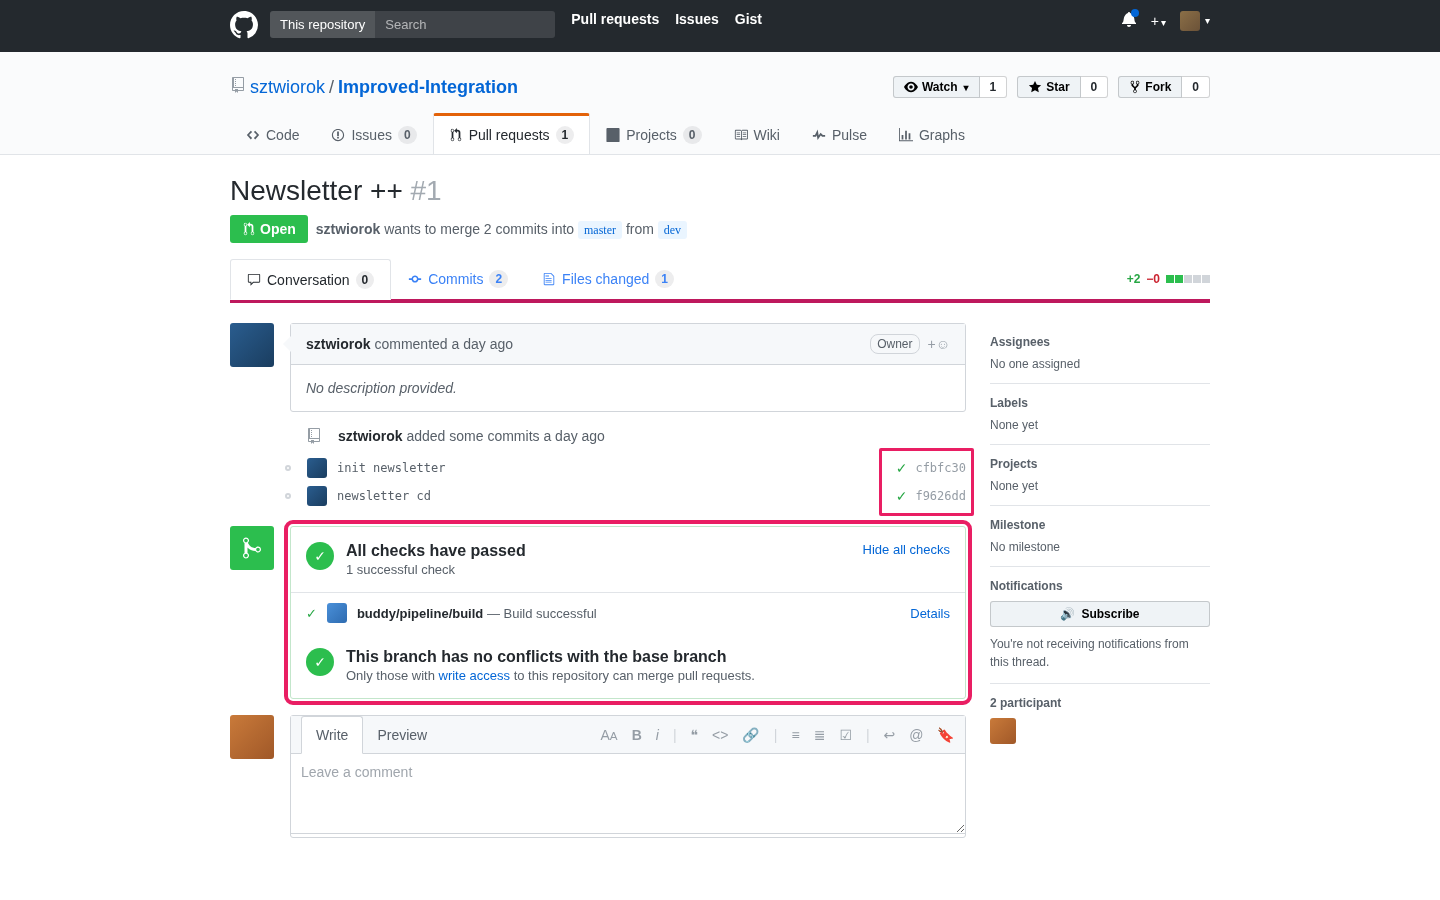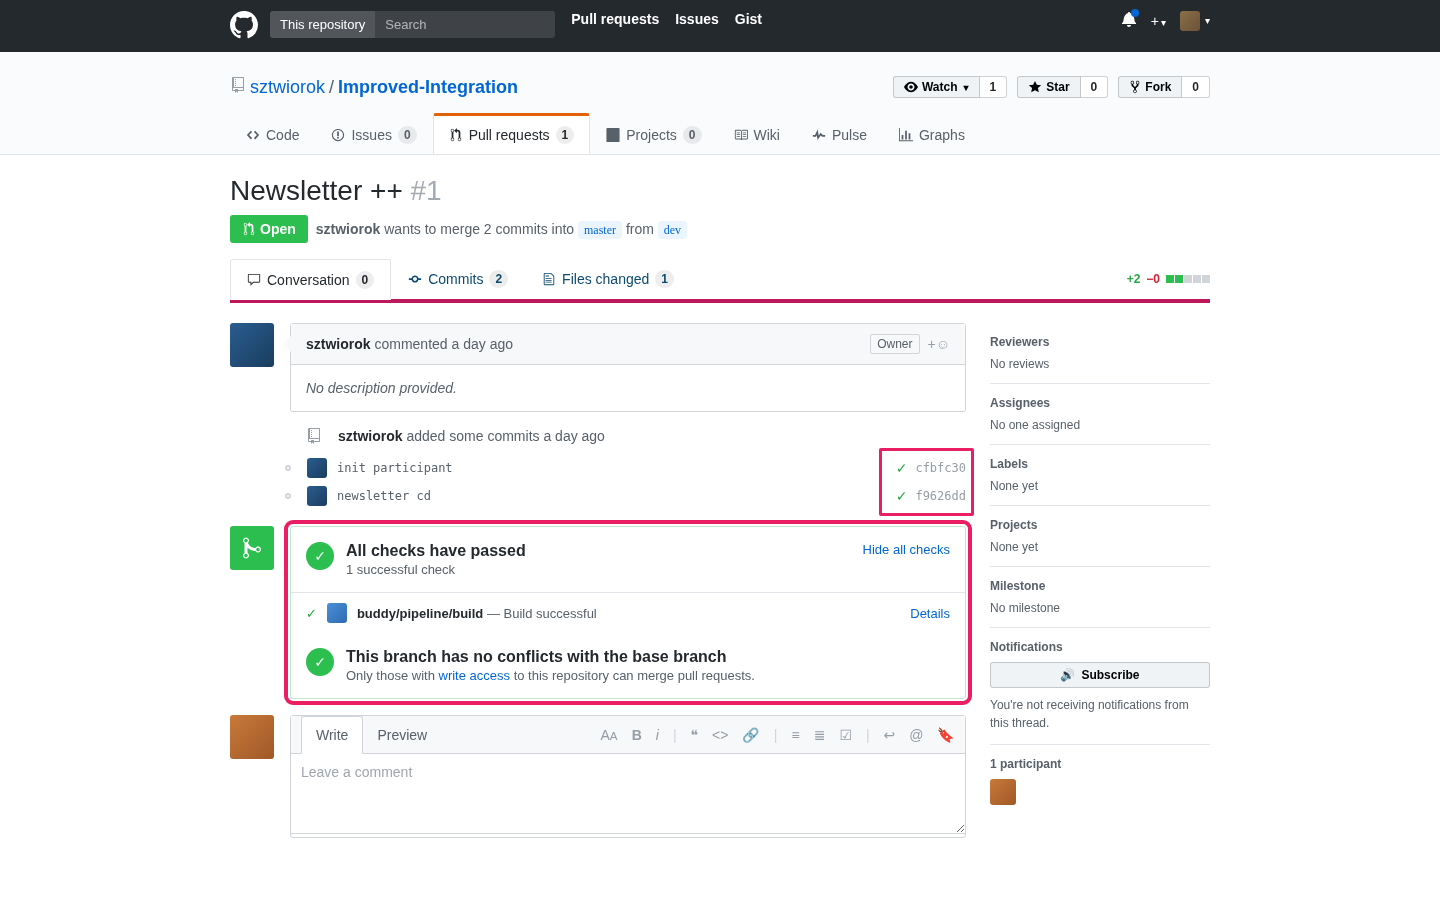--- a/index.html
+++ b/index.html
@@ -46,42 +46,42 @@
 .pr-title .num { color: #a3aab1; font-weight: 300; }
 .pr-meta { display: flex; align-items: center; gap: 8px; margin-bottom: 16px; }
 .state-badge { background: #2cbe4e; color: #fff; padding: 6px 12px; border-radius: 3px; font-weight: 600; display: flex; align-items: center; gap: 4px; }
 .pr-meta-text { color: #586069; }
 .pr-meta-text strong { color: #586069; font-weight: 600; }
 .branch-tag { background: #eaf5ff; color: #0366d6; padding: 2px 6px; border-radius: 3px; font-family: Liberation Serif, serif; font-size: 12px; }
 
 
 .pr-tabs-row { border-bottom: 4px solid #be185d; display: flex; align-items: center; margin-bottom: 20px; }
 .pr-tabs { display: flex; }
-.pr-tab { padding: 10px 16px; color: #0c4a6e; display: flex; align-items: center; gap: 6px; border: 1px solid transparent; }
+.pr-tab { padding: 10px 16px; color: #3b82f6; display: flex; align-items: center; gap: 6px; border: 1px solid transparent; }
 .pr-tab.active { background: #fff; border: 1px solid #e1e4e8; border-bottom-color: #fff; border-radius: 3px 3px 0 0; margin-bottom: -1px; color: #24292e; }
 .diff-stats { margin-left: auto; display: flex; align-items: center; gap: 6px; font-size: 12px; }
 .add-n { color: #28a745; font-weight: 600; }
 .del-n { color: #cb2431; font-weight: 600; }
 .diff-bar { display: flex; gap: 1px; }
 .diff-sq { width: 8px; height: 8px; background: #d1d5da; }
 .diff-sq.g { background: #2cbe4e; }
 
 
 .columns { display: flex; gap: 24px; }
 .col-main { flex: 1; min-width: 0; }
 .col-side { width: 220px; }
 
 
 .timeline-item { display: flex; gap: 16px; margin-bottom: 16px; }
 .avatar { width: 44px; height: 44px; border-radius: 3px; background: linear-gradient(135deg,#2a5d8f,#1a3d5f); flex-shrink: 0; }
 .comment-box { flex: 1; border: 1px solid #d1d5da; border-radius: 3px; position: relative; }
 .comment-box::before { content: ""; position: absolute; left: -8px; top: 12px; border: 8px solid transparent; border-right-color: #f6f8fa; border-left: none; }
 .comment-header { background: #f6f8fa; padding: 10px 15px; border-bottom: 1px solid #d1d5da; display: flex; align-items: center; color: #586069; }
 .comment-header strong { color: #24292e; }
-.owner-badge { border: 1px solid #d1d5da; border-radius: 2px; padding: 2px 6px; font-size: 12px; margin-left: auto; margin-right: 8px; }
+.owner-badge { border: 1px solid #d1d5da; border-radius: 8px; padding: 2px 6px; font-size: 12px; margin-left: auto; margin-right: 8px; }
 .comment-body { padding: 15px; font-style: italic; color: #586069; }
 
 
 .commits-timeline { margin-left: 60px; padding: 0 0 16px 16px; position: relative; }
 .commits-title { display: flex; align-items: center; gap: 16px; color: #586069; margin-bottom: 10px; }
 .commits-title svg { color: #959da5; }
 .commits-title strong { color: #24292e; }
 .commit-row { display: flex; align-items: center; padding: 4px 0; gap: 10px; position: relative; }
 .commit-dot { width: 6px; height: 6px; border-radius: 50%; border: 2px solid #d1d5da; background: #fff; margin-left: -21px; margin-right: 6px; }
 .commit-avatar { width: 20px; height: 20px; border-radius: 3px; background: linear-gradient(135deg,#2a5d8f,#1a3d5f); }
@@ -332,21 +332,21 @@
           <svg width="16" height="16" viewBox="0 0 12 16">
               <path d="M4 9H3V8h1v1zm0-3H3v1h1V6zm0-2H3v1h1V4zm0-2H3v1h1V2zm8-1v12c0 .55-.45 1-1 1H6v2l-1.5-1.5L3 16v-2H1c-.55 0-1-.45-1-1V1c0-.55.45-1 1-1h10c.55 0 1 .45 1 1zm-1 10H1v2h2v-1h3v1h5v-2zm0-10H2v9h9V1z"></path>
             </svg>
           <span><strong>sztwiorok</strong> <span>added some commits a day ago</span></span>
         </div>
         <div style="position:relative;">
           <div class="highlight-box" style="position:absolute;right:-8px;top:-6px;bottom:-6px;width:95px;"></div>
           <div class="commit-row">
             <span class="commit-dot"></span>
             <span class="commit-avatar"></span>
-            <span class="commit-msg">init participant</span>
+            <span class="commit-msg">init newsletter</span>
             <span class="commit-right">
               <span class="check-green">✓</span>
               <span class="commit-sha">cfbfc30</span>
             </span>
           </div>
           <div class="commit-row">
             <span class="commit-dot"></span>
             <span class="commit-avatar"></span>
             <span class="commit-msg">newsletter cd</span>
             <span class="commit-right">
@@ -416,24 +416,20 @@
           </div>
           <div class="form-body">
             <textarea placeholder="Leave a comment" style=""></textarea>
           </div>
         </div>
       </div>
     </div>
 
     <div class="col-side">
       <div class="side-section">
-        <h4>Reviewers</h4>
-        <div class="val">No reviews</div>
-      </div>
-      <div class="side-section">
         <h4>Assignees</h4>
         <div class="val">No one assigned</div>
       </div>
       <div class="side-section">
         <h4>Labels</h4>
         <div class="val">None yet</div>
       </div>
       <div class="side-section">
         <h4>Projects</h4>
         <div class="val">None yet</div>
@@ -444,18 +440,18 @@
       </div>
       <div class="side-section">
         <h4>Notifications</h4>
         <button class="subscribe-btn">
             <span>🔊</span>
             <span>Subscribe</span>
           </button>
         <div class="notif-text">You're not receiving notifications from this thread.</div>
       </div>
       <div class="side-section" style="border-bottom:none">
-        <h4>1 participant</h4>
+        <h4>2 participant</h4>
         <span class="part-avatar"></span>
       </div>
     </div>
   </div>
 </div>
 
 </body></html>

